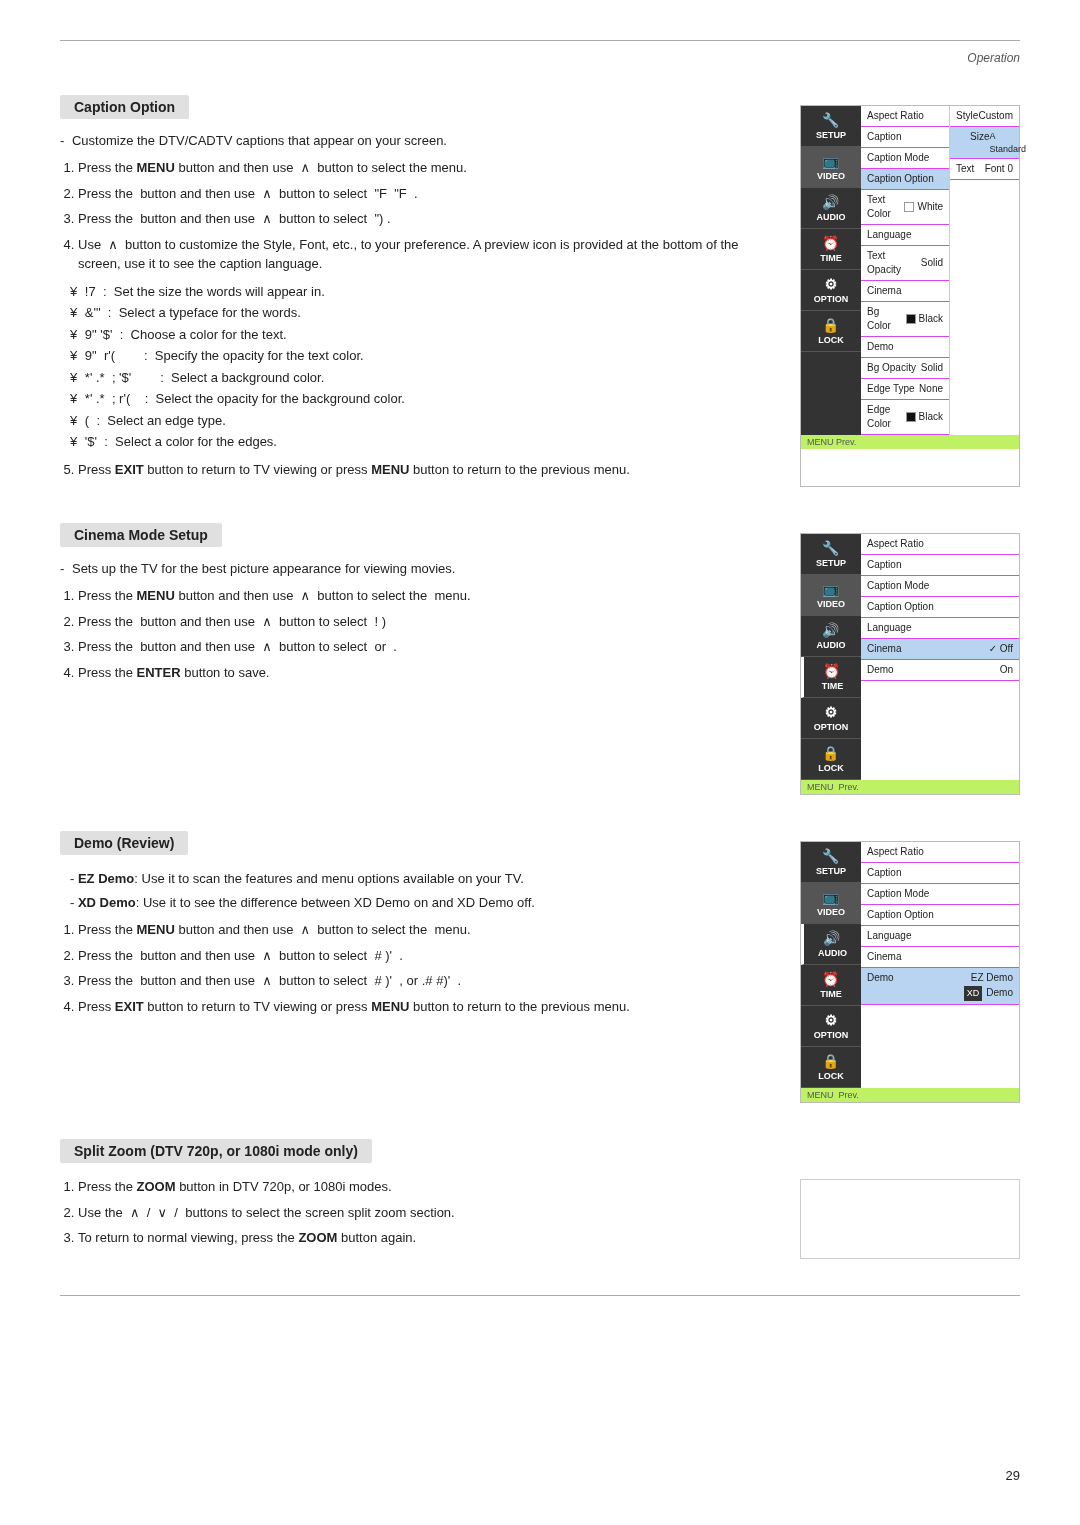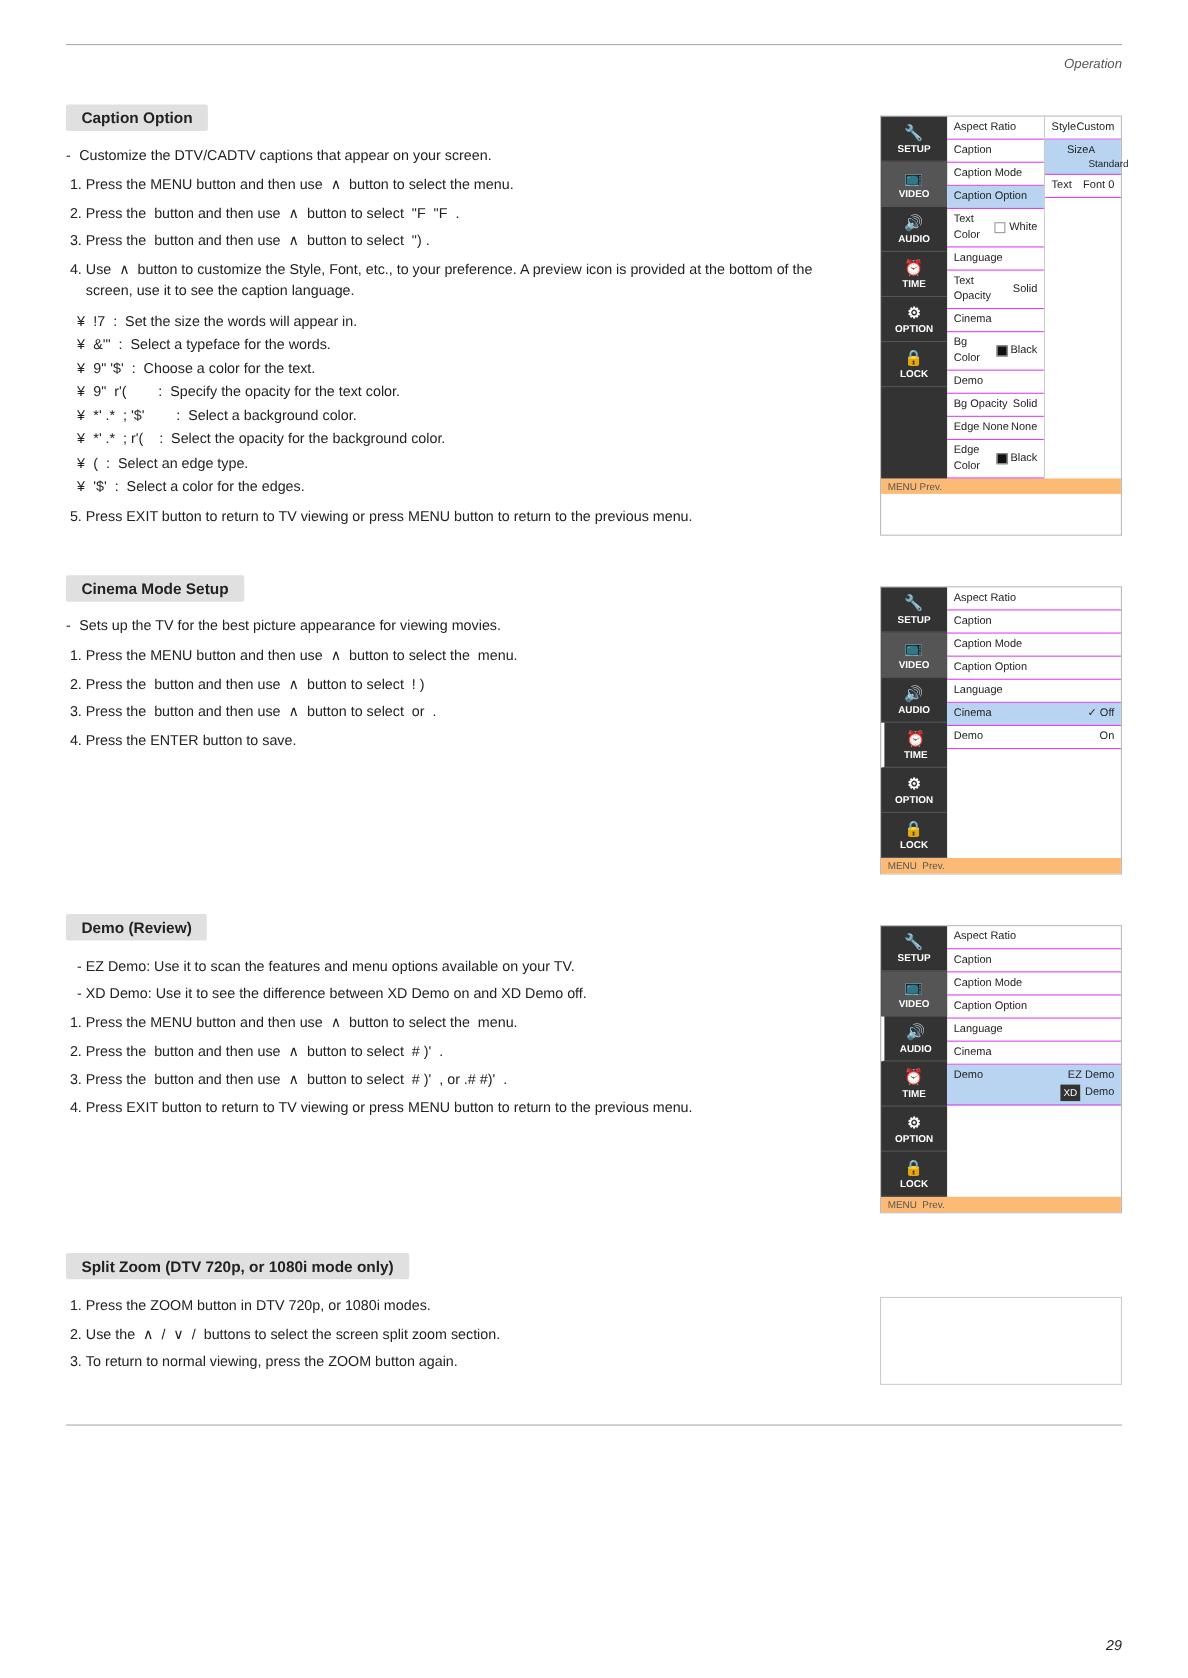--- a/index.html
+++ b/index.html
@@ -68,21 +68,21 @@
     }
     ul.bullet-list li {
       margin-bottom: 2px;
       font-size: 13px;
       line-height: 1.5;
     }
     ul.bullet-list li::before {
       content: "¥ ";
       margin-right: 4px;
     }
-    .bold { font-weight: normal; }
+    .bold { font-weight: bold; }
     .menu-panel {
       width: 220px;
       flex-shrink: 0;
       border: 1px solid #bbb;
       font-size: 11px;
       background: #fff;
       margin-top: 10px;
     }
     .menu-panel-inner {
       display: flex;
@@ -124,36 +124,35 @@
       align-items: center;
       gap: 3px;
     }
     .color-swatch {
       width: 10px;
       height: 10px;
       display: inline-block;
       border: 1px solid #999;
     }
     .menu-footer {
-      background: #fdba74;
+      background: #bef264;
       padding: 2px 6px;
       font-size: 9px;
       color: #555;
       display: flex;
       gap: 8px;
     }
     .selected-row {
       background: #b8d4f0;
     }
     .page-number {
       position: absolute;
-      bottom: 22px;
+      bottom: 42px;
       right: 60px;
       font-size: 13px;
-      font-style: italic;
     }
     .xd-box {
       display: inline-block;
       background: #333;
       color: #fff;
       padding: 1px 3px;
       font-size: 9px;
       margin-right: 2px;
     }
     .desc-list {
@@ -283,21 +282,21 @@
               <span class="val"><span class="color-swatch" style="background:#111;"></span>Black</span>
             </div>
             <div class="menu-row">
                 <span>Demo</span>
               </div>
             <div class="menu-row">
               <span>Bg Opacity</span>
               <span class="val">Solid</span>
             </div>
             <div class="menu-row">
-              <span>Edge None</span>
+              <span>Edge Type</span>
               <span class="val">None</span>
             </div>
             <div class="menu-row">
               <span>Edge Color</span>
               <span class="val"><span class="color-swatch" style="background:#111;"></span>Black</span>
             </div>
           </div>
           <div style="width:70px;border-left:1px solid #ccc;font-size:10px;">
             <div class="menu-row">
               <span>Style</span>

